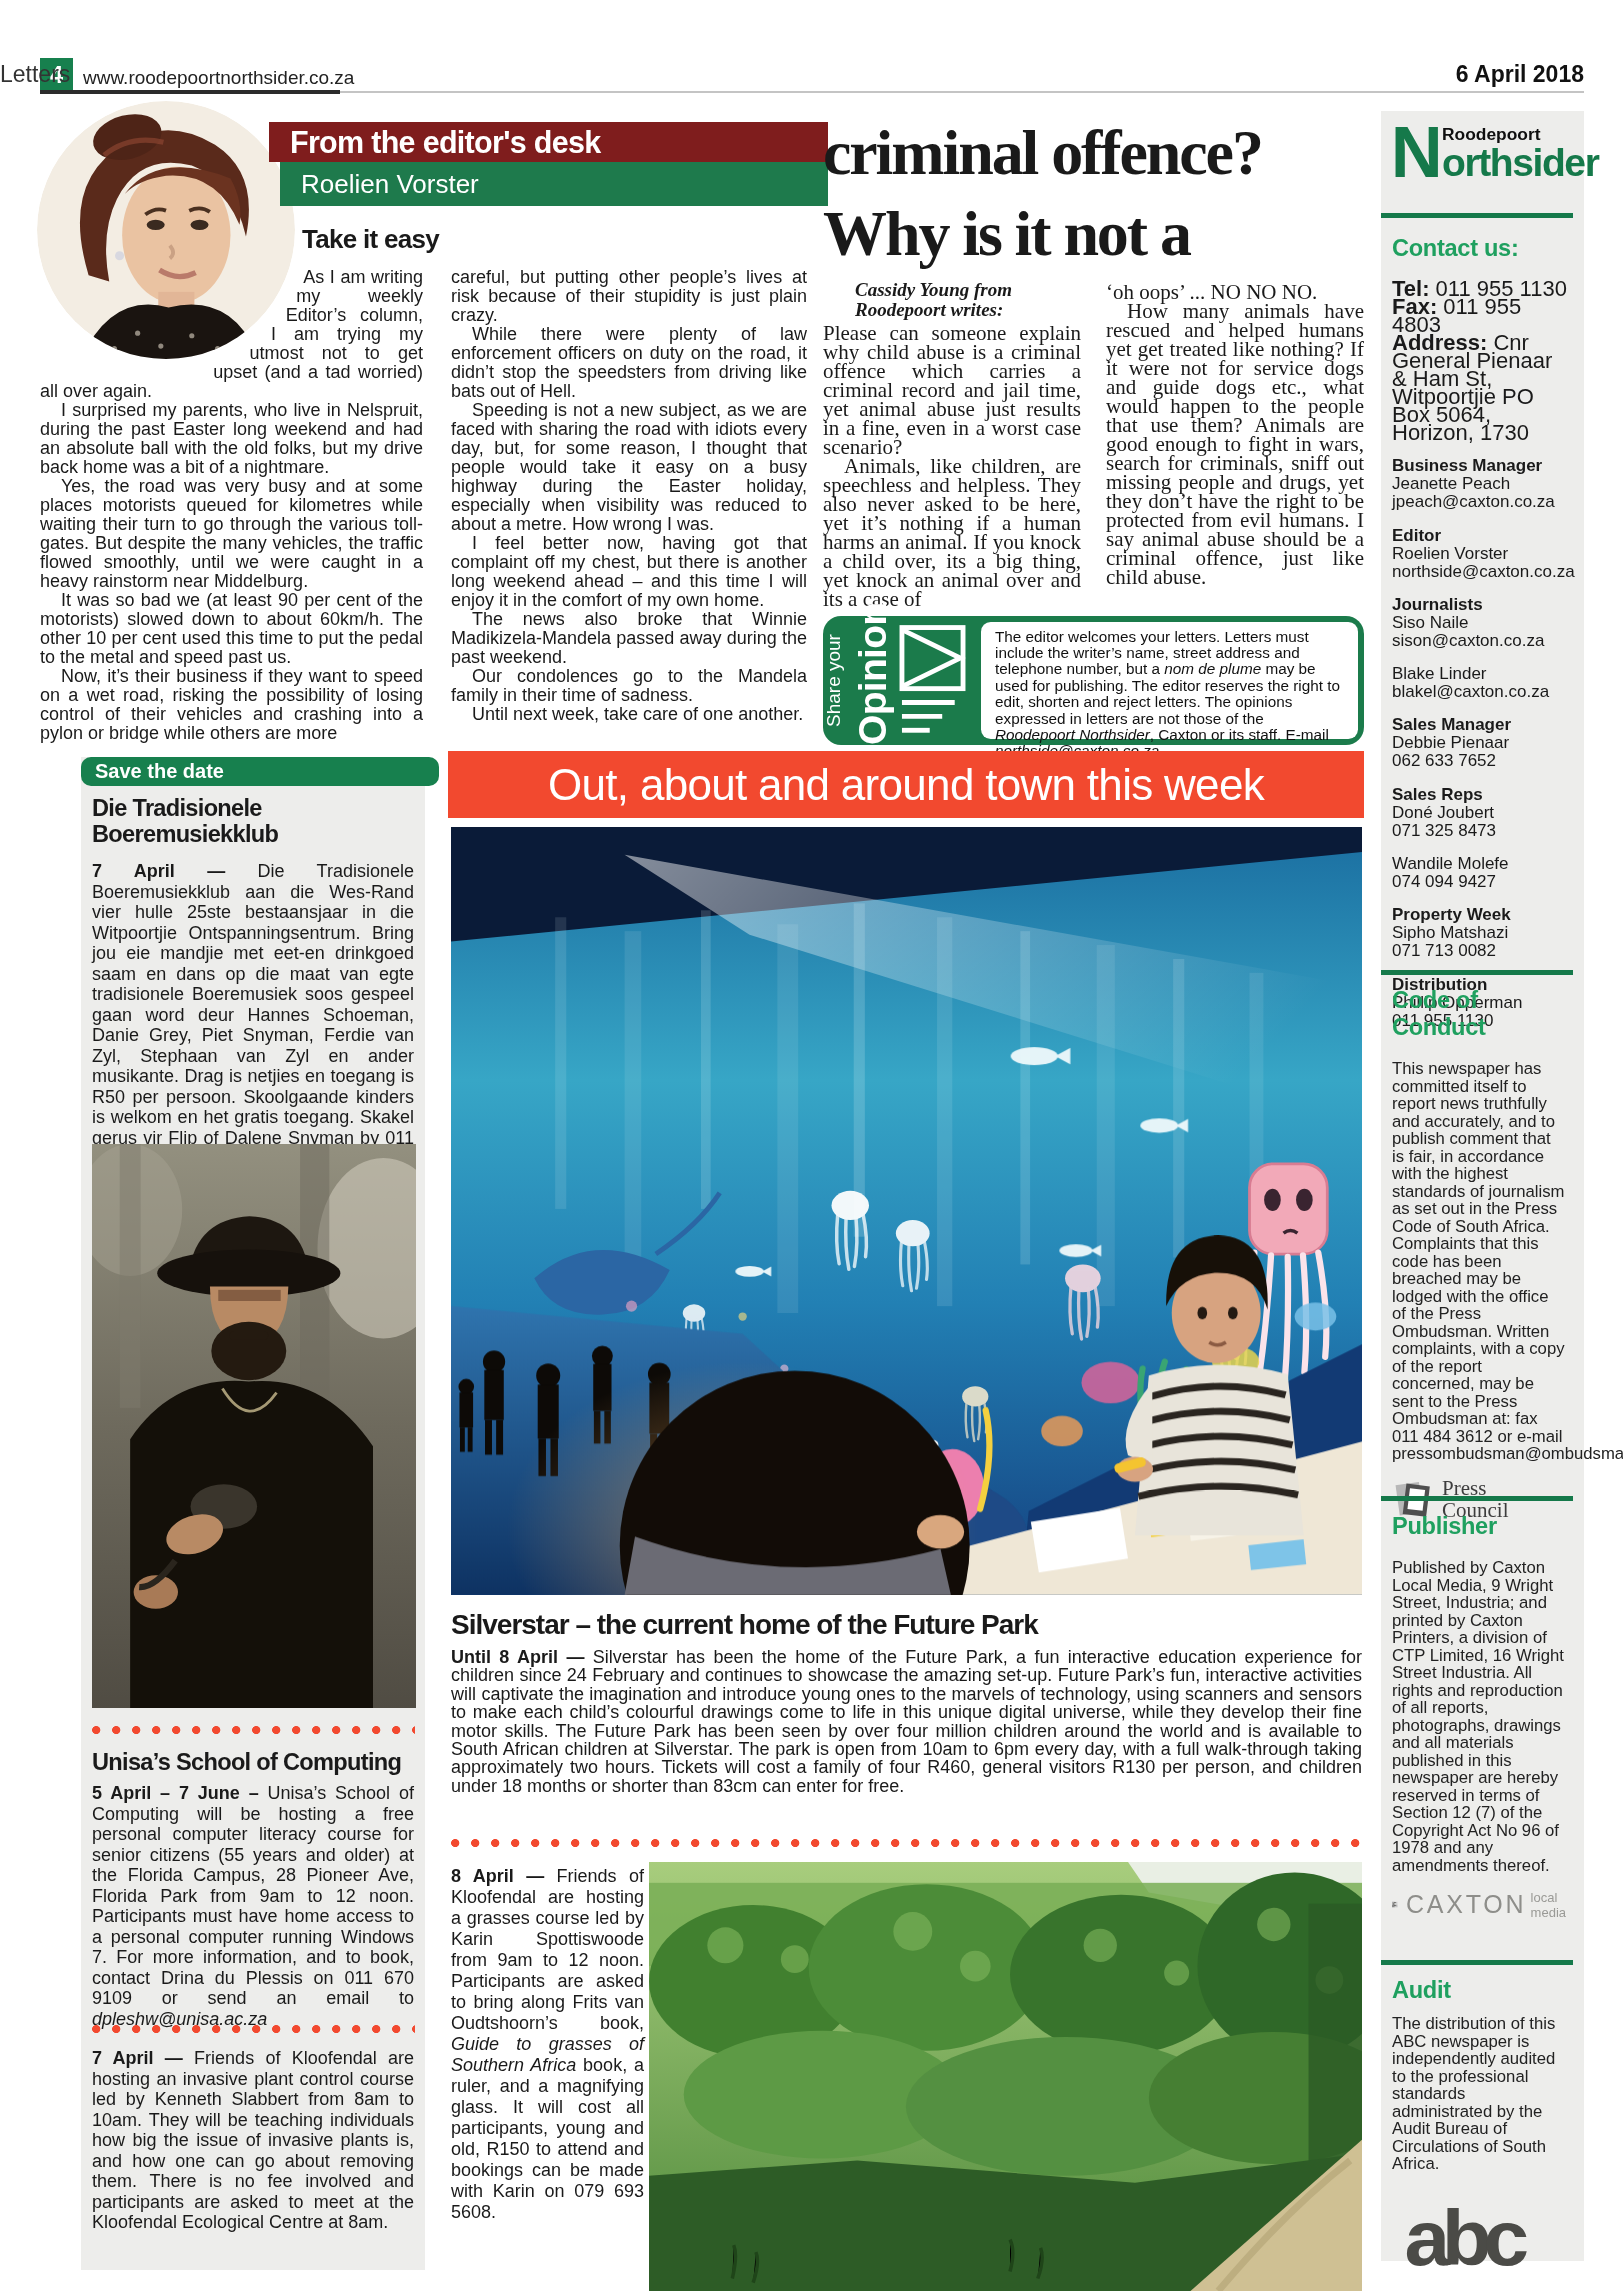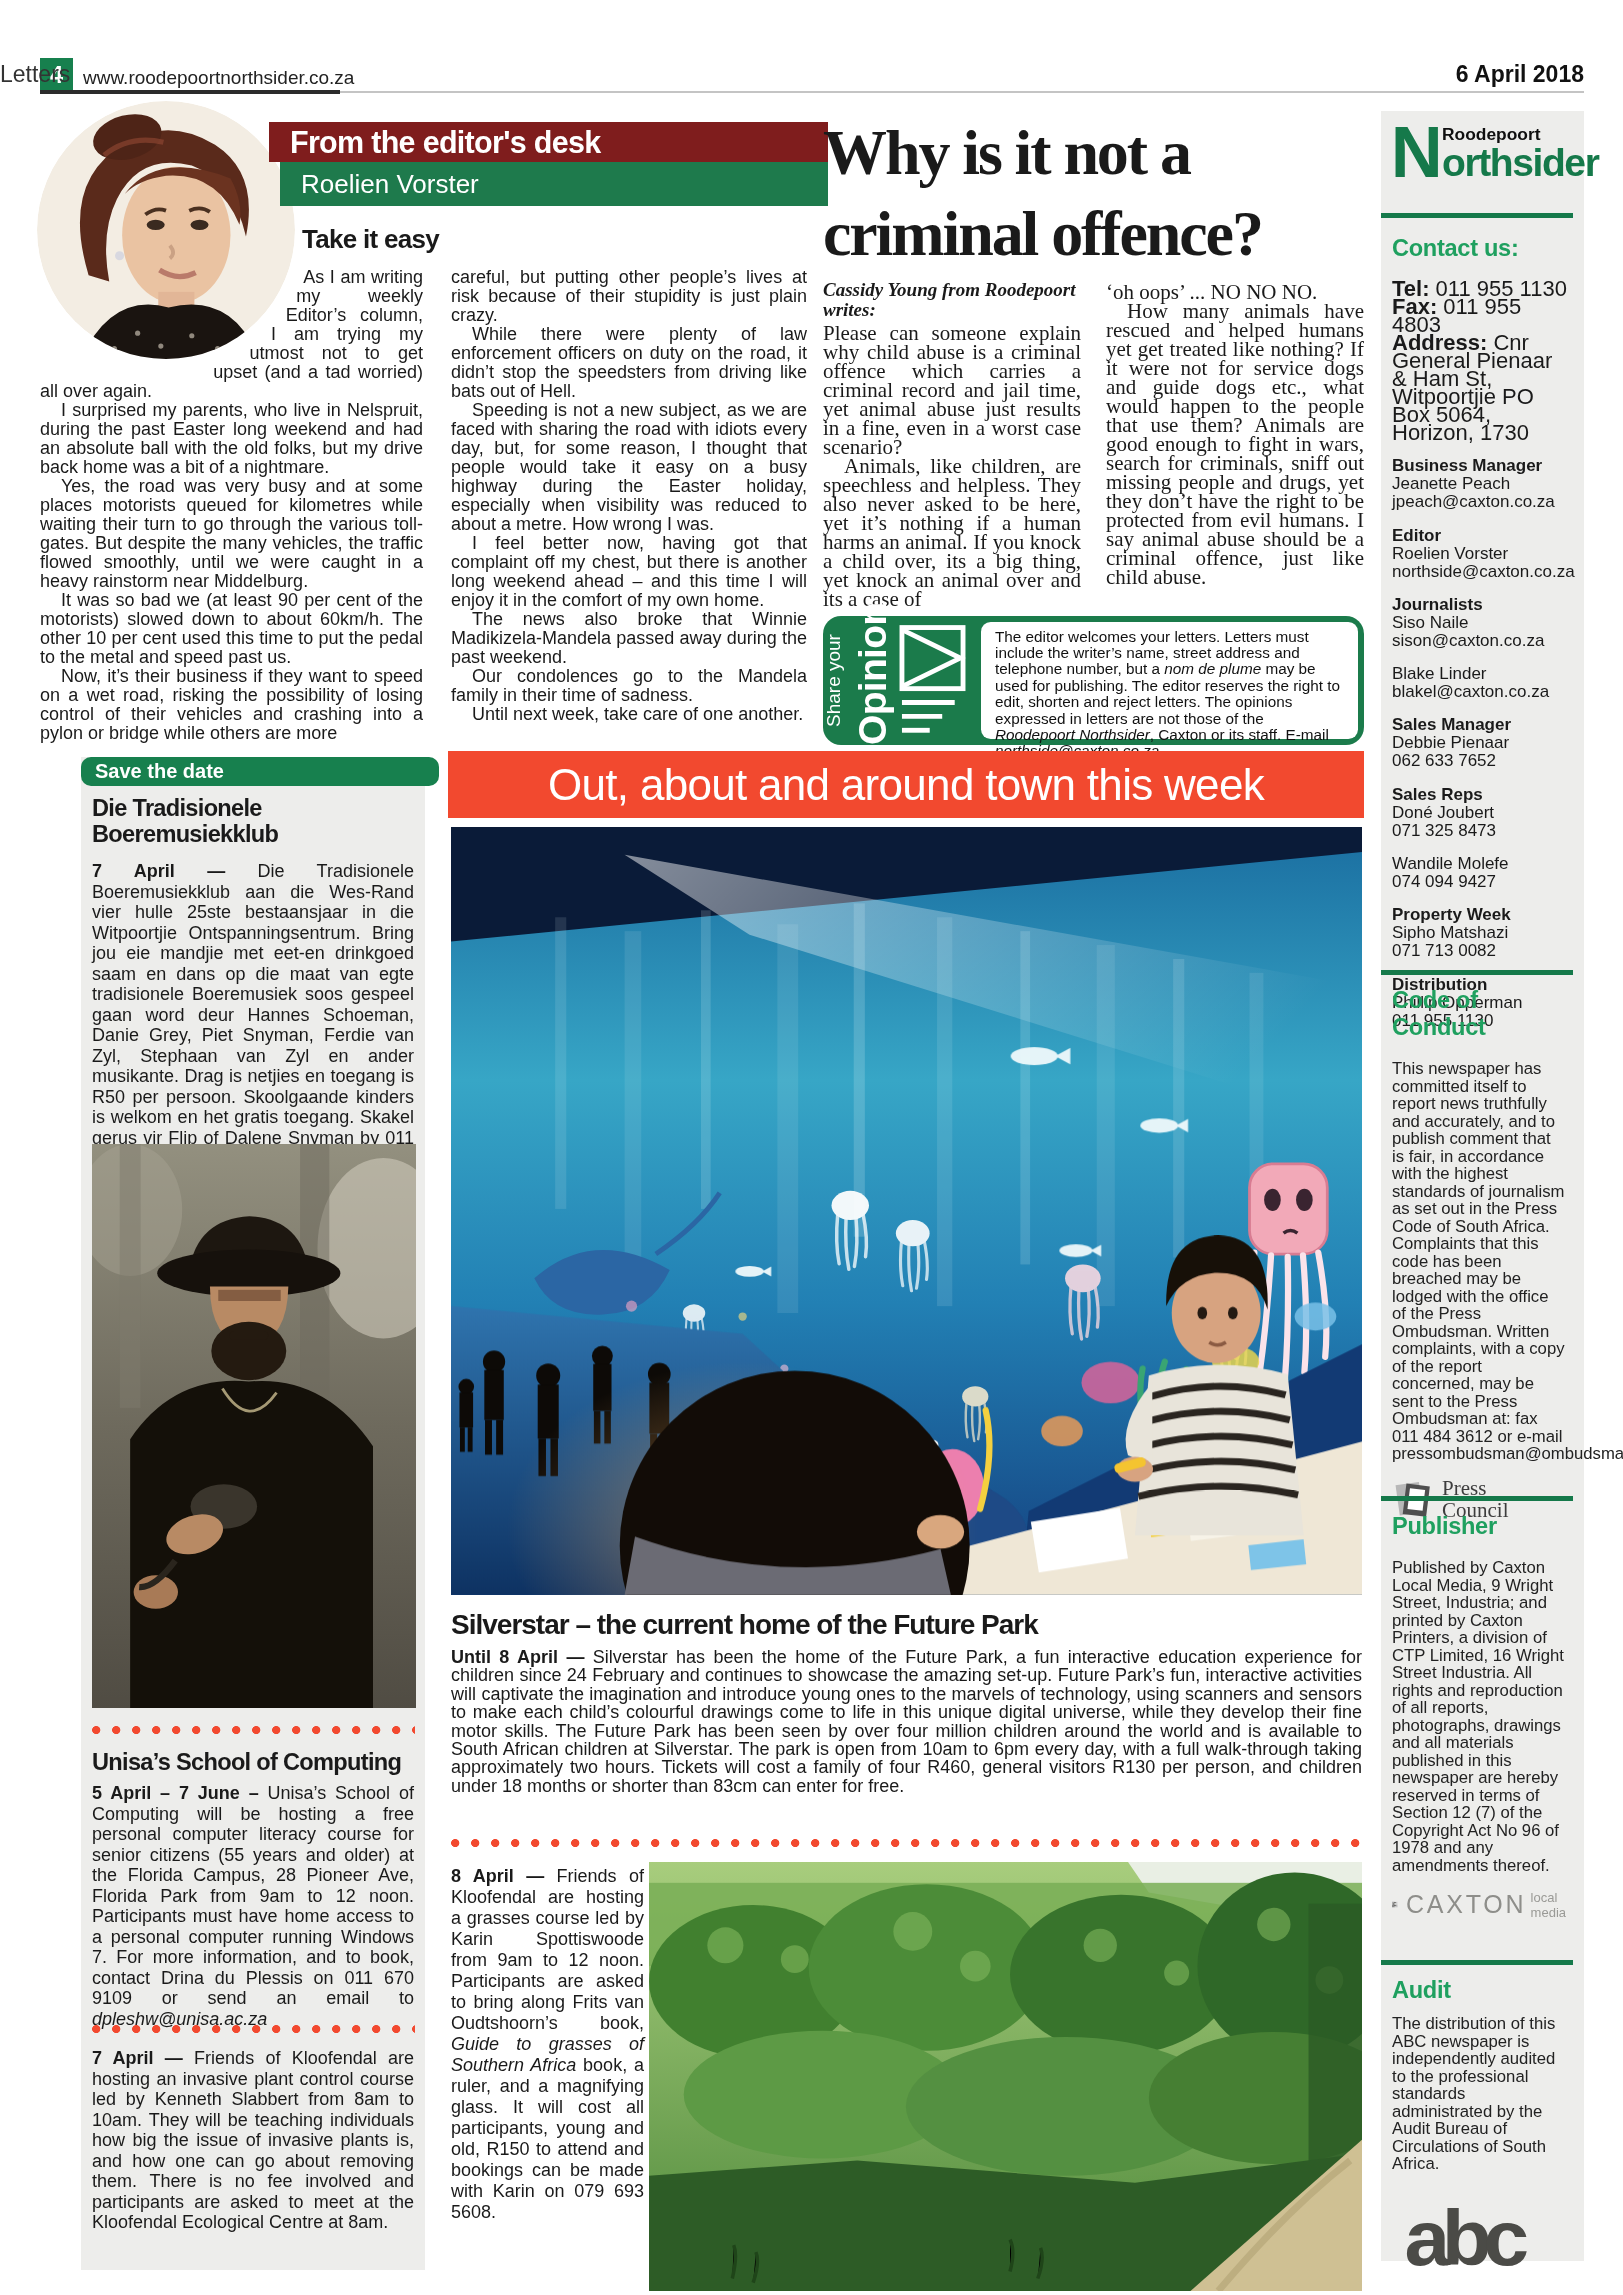--- a/index.html
+++ b/index.html
@@ -22,21 +22,21 @@
   .green-banner{background:#1E7A4C;color:#fff;font-size:26px;
                 display:flex;align-items:center;padding-left:21px;}
   .take-easy{font-size:26px;font-weight:bold;letter-spacing:-0.7px;}
   .body26{font-size:18px;line-height:19px;}
   .ind{text-indent:21px;}
   .wrapcircle{float:left;width:272px;height:106px;
               shape-outside:circle(143px at 126px -40px);}
   
   .serif{font-family:"Liberation Serif",serif;}
   .letter-head{font-size:64px;line-height:1.27;font-weight:bold;letter-spacing:-2.1px;}
-  .byline{font-size:19px;line-height:20px;font-weight:bold;font-style:italic;}
+  .byline{font-size:19px;line-height:20px;font-weight:bold;font-style:italic;margin-left:32px;}
   .lbody{font-size:21px;line-height:19px;}
   
   .opinion{background:#1B7B4B;border-radius:18px;display:flex;}
   .op-left{width:158px;position:relative;display:flex;}
   .vtext{writing-mode:vertical-rl;transform:rotate(180deg);color:#fff;
          text-align:center;height:100%;}
   .vshare{font-size:19px;padding-left:5.6px;}
   .vopinion{font-size:39px;font-weight:bold;letter-spacing:-0.7px;}
   .op-white{flex:1;background:#fff;margin:5.6px 5.6px 5.6px 0;border-radius:9.7px;
             padding:7px 14px;font-size:15.3px;line-height:16.4px;color:#111;}
@@ -132,22 +132,22 @@
   <p class="para">careful, but putting other people’s lives at risk because of their stupidity is just plain crazy.</p>
   <p class="para ind">While there were plenty of law enforcement officers on duty on the road, it didn’t stop the speedsters from driving like bats out of Hell.</p>
   <p class="para ind">Speeding is not a new subject, as we are faced with sharing the road with idiots every day, but, for some reason, I thought that people would take it easy on a busy highway during the Easter holiday, especially when visibility was reduced to about a metre. How wrong I was.</p>
   <p class="para ind">I feel better now, having got that complaint off my chest, but there is another long weekend ahead – and this time I will enjoy it in the comfort of my own home.</p>
   <p class="para ind">The news also broke that Winnie Madikizela-Mandela passed away during the past weekend.</p>
   <p class="para ind">Our condolences go to the Mandela family in their time of sadness.</p>
   <p class="para ind">Until next week, take care of one another.</p>
 </div>
 
 <div class="abs serif letter-head" style="left:823px;top:112px;width:548px;">
+  <span style="display:block;">criminal offence?</span>
   <span style="display:block;">Why is it not a</span>
-  <span style="display:block;">criminal offence?</span>
 </div>
 <div class="abs serif" style="left:823px;top:280px;width:258px;">
   <p class="byline" style="margin-bottom:4.2px;">Cassidy Young from Roodepoort writes:</p>
   <div class="lbody jus">
     <p class="para">Please can someone explain why child abuse is a criminal offence which carries a criminal record and jail time, yet animal abuse just results in a fine, even in a worst case scenario?</p>
     <p class="para ind">Animals, like children, are speechless and helpless. They also never asked to be here, yet it’s nothing if a human harms an animal. If you knock a child over, its a big thing, yet knock an animal over and its a case of</p>
   </div>
 </div>
 <div class="abs serif lbody jus" style="left:1106px;top:283px;width:258px;">
   <p class="para">‘oh oops’ ... NO NO NO.</p>

